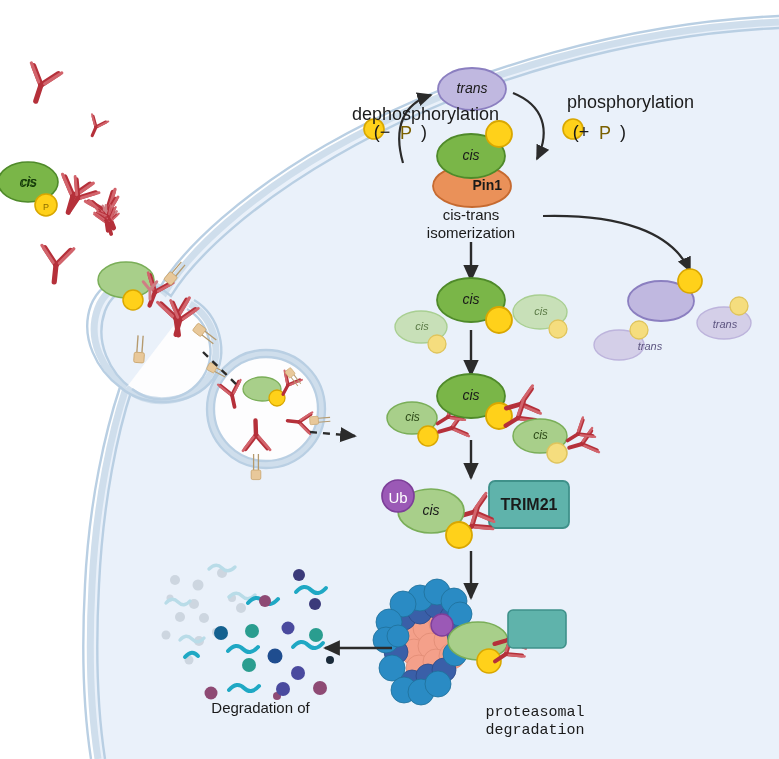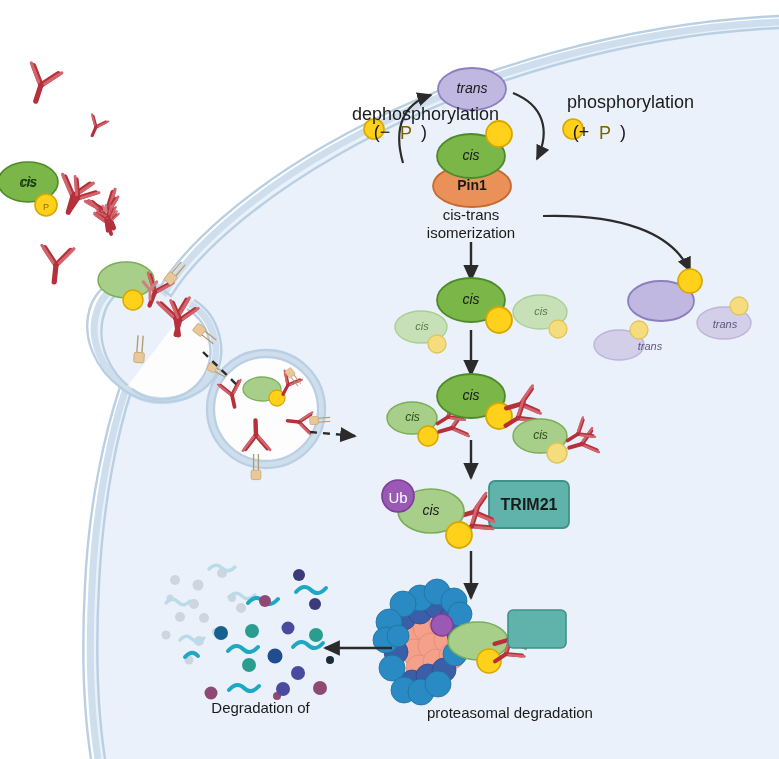--- a/index.html
+++ b/index.html
@@ -396,21 +396,21 @@
     <circle cx="320" cy="688" r="7" fill="#8e4a74"></circle>
     <circle cx="211" cy="693" r="6.5" fill="#8e4a74"></circle>
     <circle cx="330" cy="660" r="4" fill="#1a2a3a"></circle>
   </g>
 </svg>
 
 <div class="lbl t14 ital" style="left:432px;top:80px;width:80px;">trans</div>
 
 <div class="lbl t14 ital" style="left:441px;top:147px;width:60px;">cis</div>
 
-<div class="lbl t14 bold" style="left:442px;top:177px;width:60px;">Pin1</div>
+<div class="lbl t14 bold" style="left:442px;top:177px;width:60px;text-align:right;">Pin1</div>
 
 <div class="lbl t13" style="left:320px;top:104px;width:108px;">dephosphorylation</div>
 <div class="lbl t13" style="left:340px;top:122px;width:20px;">(−</div>
 <div class="lbl t13" style="left:386px;top:122px;width:12px;">)</div>
 <div class="lbl t13" style="left:368px;top:123px;width:12px;color:#7a6000;">P</div>
 
 <div class="lbl t13" style="left:535px;top:92px;width:100px;">phosphorylation</div>
 <div class="lbl t13" style="left:539px;top:122px;width:20px;">(+</div>
 <div class="lbl t13" style="left:585px;top:122px;width:12px;">)</div>
 <div class="lbl t13" style="left:567px;top:123px;width:12px;color:#7a6000;">P</div>
@@ -428,19 +428,19 @@
 <div class="lbl t14 ital" style="left:441px;top:291px;width:60px;">cis</div>
 
 <div class="lbl ital" style="left:390px;top:410px;width:45px;font-size:12px;color:#2d4a18;">cis</div>
 <div class="lbl t14 ital" style="left:441px;top:387px;width:60px;">cis</div>
 <div class="lbl ital" style="left:518px;top:428px;width:45px;font-size:12px;color:#2d4a18;">cis</div>
 
 <div class="lbl t14 ital" style="left:401px;top:502px;width:60px;">cis</div>
 <div class="lbl" style="left:388px;top:489px;width:20px;font-size:15px;color:#ffffff;">Ub</div>
 <div class="lbl bold" style="left:489px;top:495px;width:80px;font-size:16px;">TRIM21</div>
 
-<div class="lbl t15" style="left:412px;top:704px;width:196px;">proteasomal degradation</div>
+<div class="lbl t15" style="left:437px;top:704px;width:196px;font-family:Liberation Mono, monospace;">proteasomal degradation</div>
 
 <div class="lbl t15" style="left:193px;top:699px;width:135px;">Degradation of</div>
 
 <div class="lbl ital" style="left:8px;top:174px;width:42px;font-size:13px;color:#143a0a;">cis</div>
 
 </div>
 
 </body></html>

